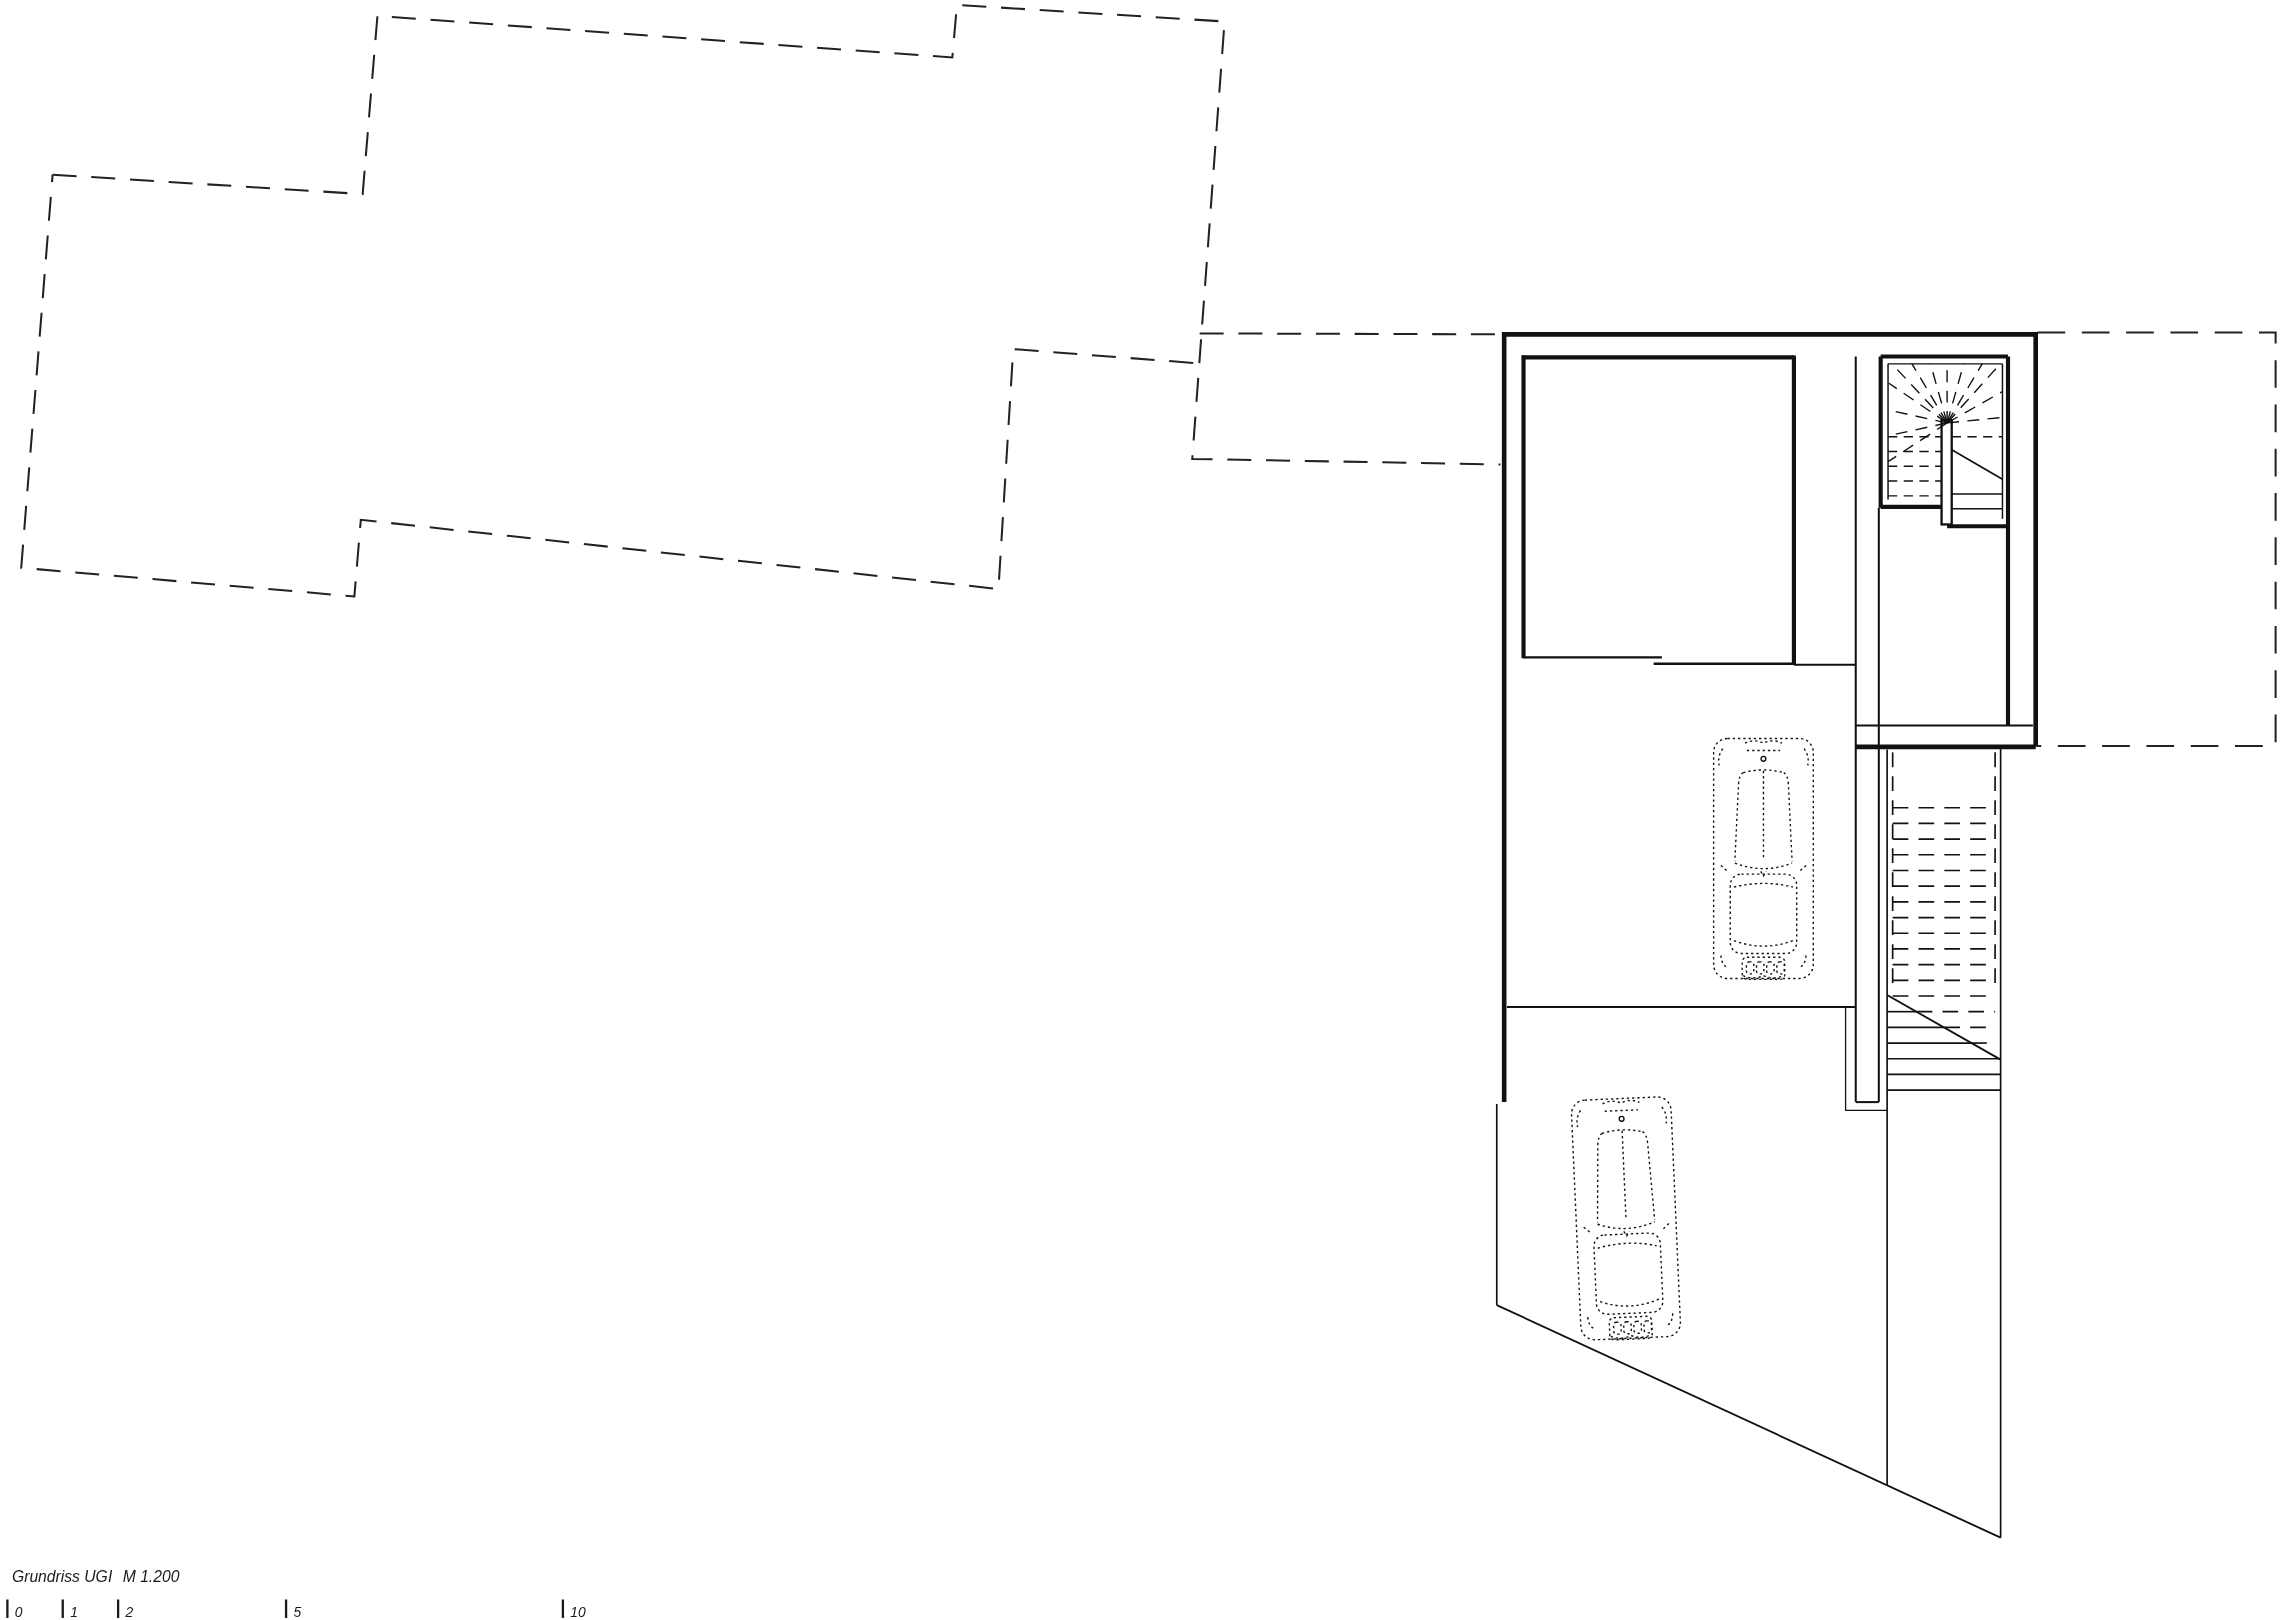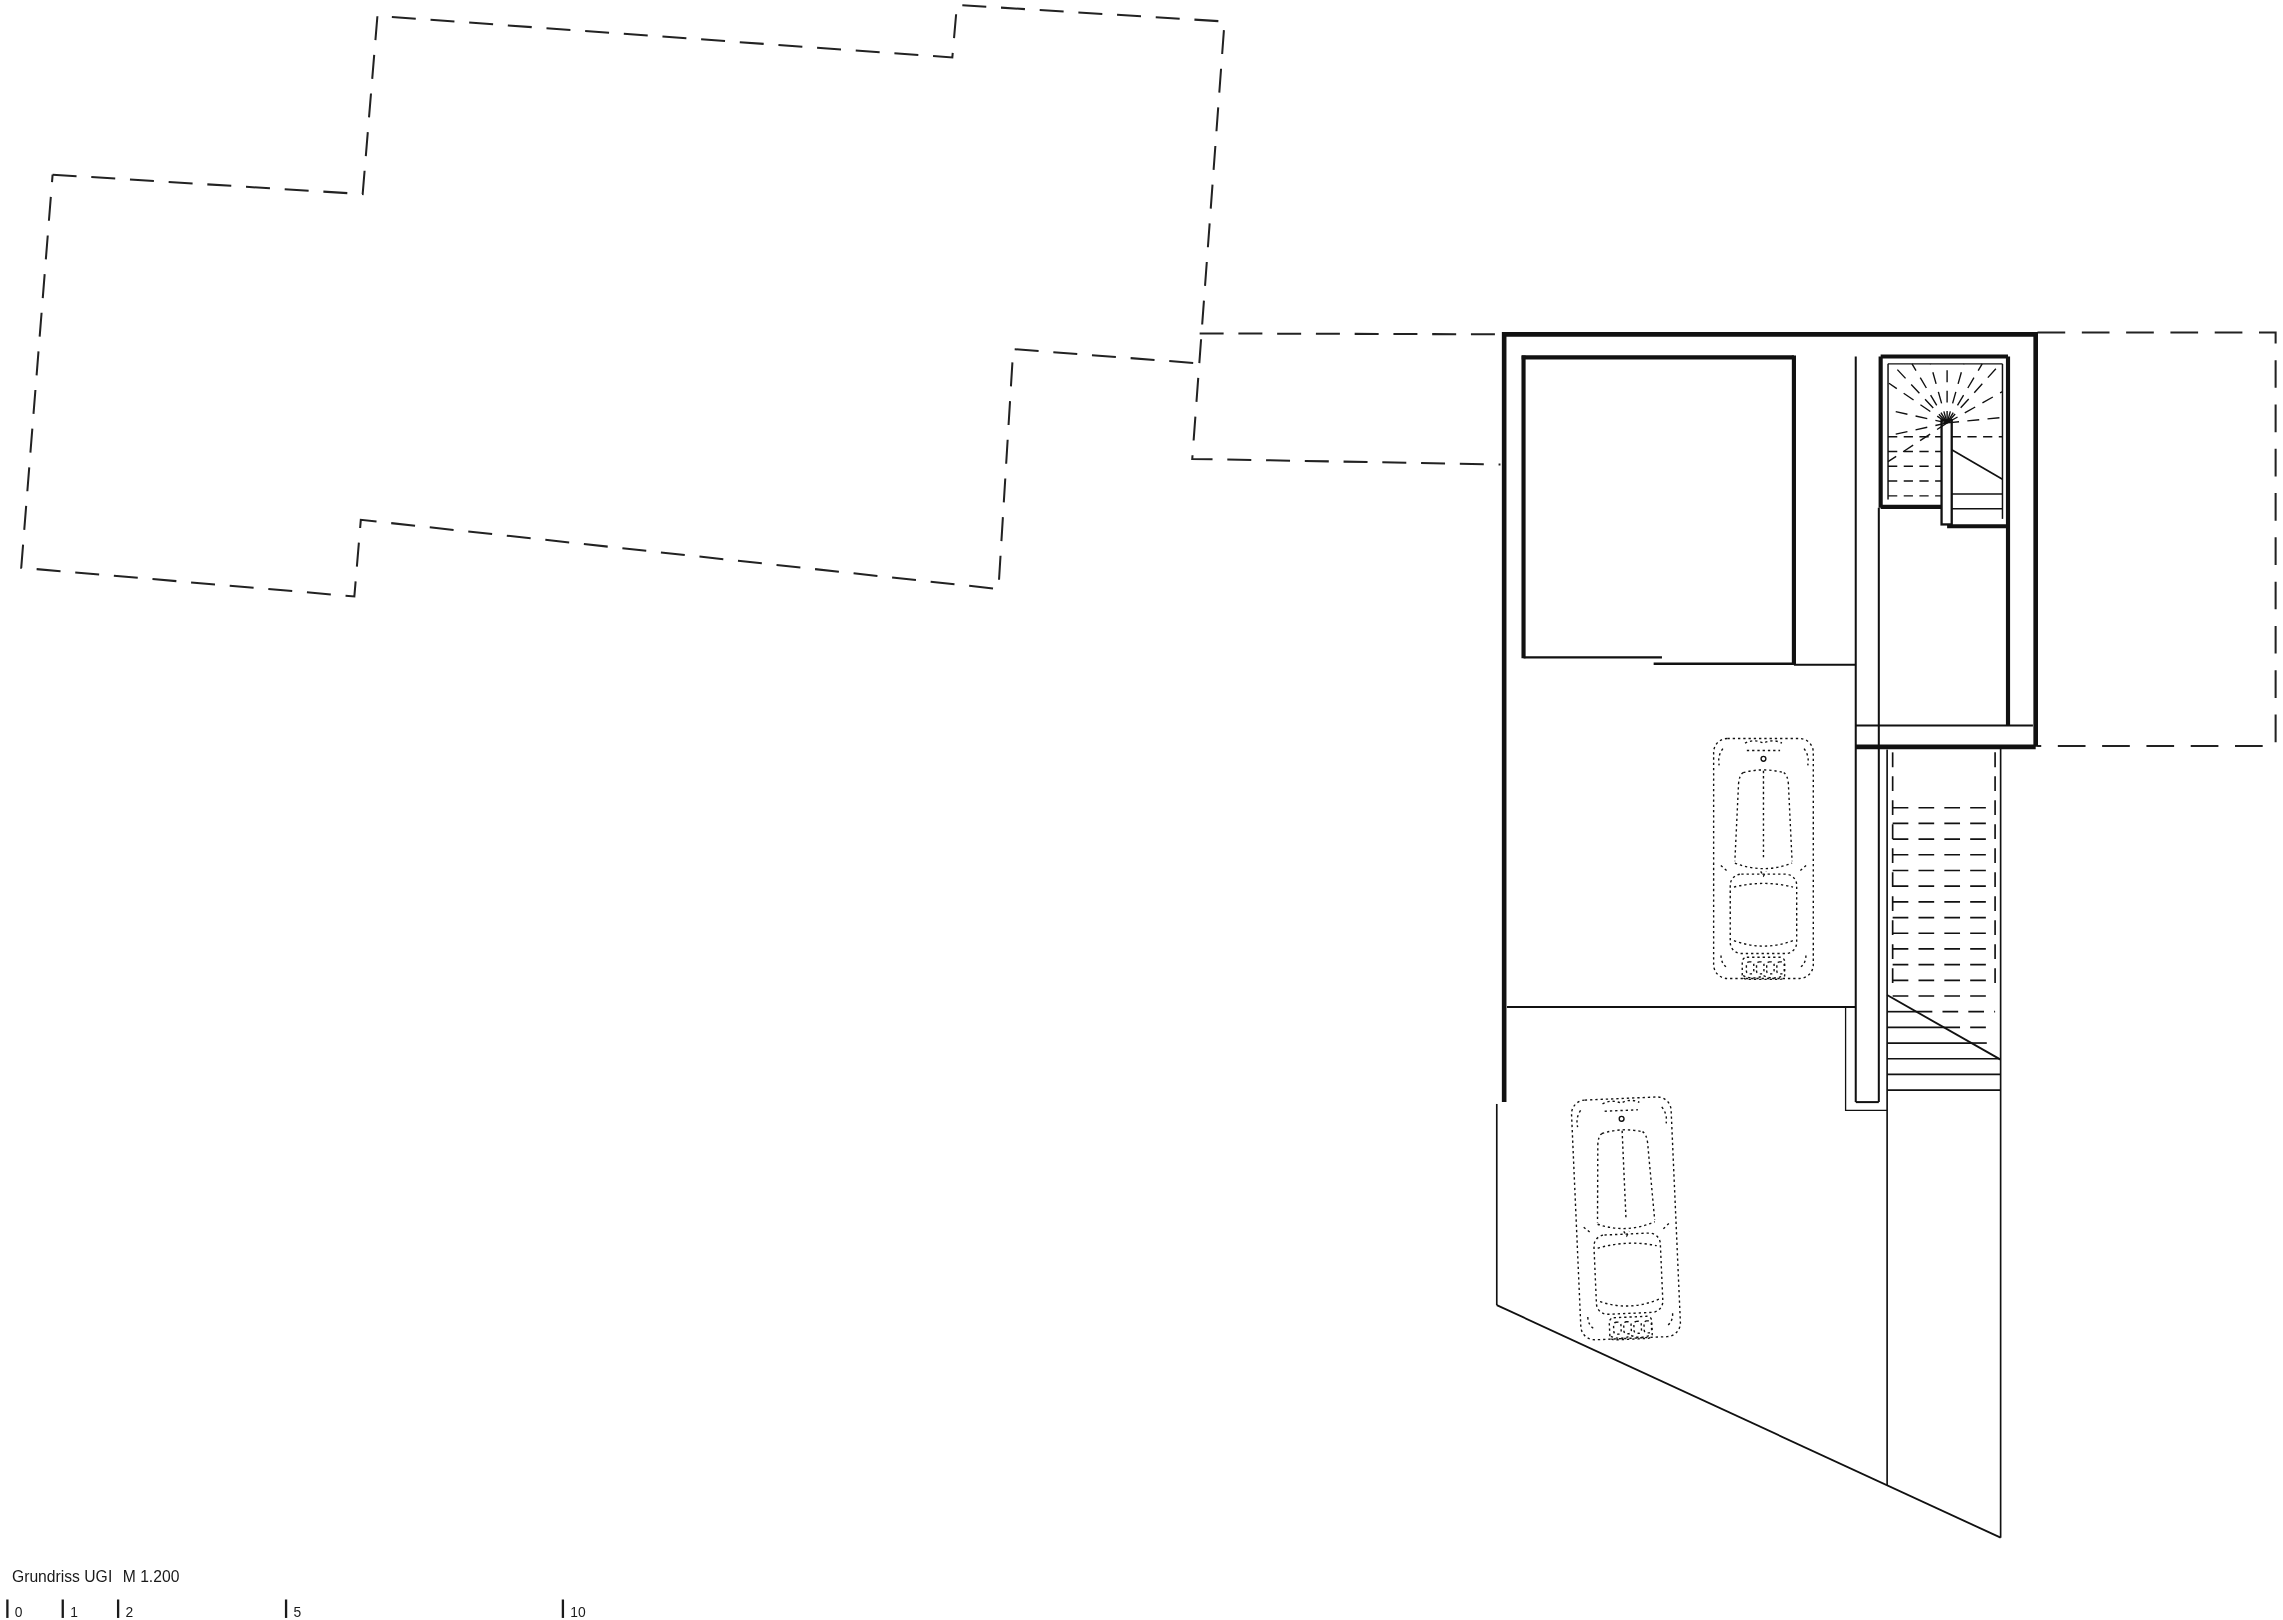--- a/index.html
+++ b/index.html
@@ -1,17 +1,17 @@
 <!DOCTYPE html>
 <html style="font-size:14.8px"><head>
 <meta charset="utf-8">
 <style>
   html,body{margin:0;padding:0;background:#ffffff;}
   .sheet{position:relative;width:2283px;height:1621px;background:#ffffff;overflow:hidden;
-         font-family:"Liberation Sans", sans-serif;}
+         font-family:"Liberation Sans", sans-serif;font-style:italic;}
   svg{position:absolute;left:0;top:0;}
   .t-title{font-family:"Liberation Sans", sans-serif;font-size:17px;fill:#1a1a1a;}
   .t-tick{font-family:"Liberation Sans", sans-serif;font-size:15px;fill:#1a1a1a;}
 </style>
 </head>
 <body>
 
 <div class="sheet">
 <svg width="2283" height="1621" viewBox="0 0 2474 1756">
 

